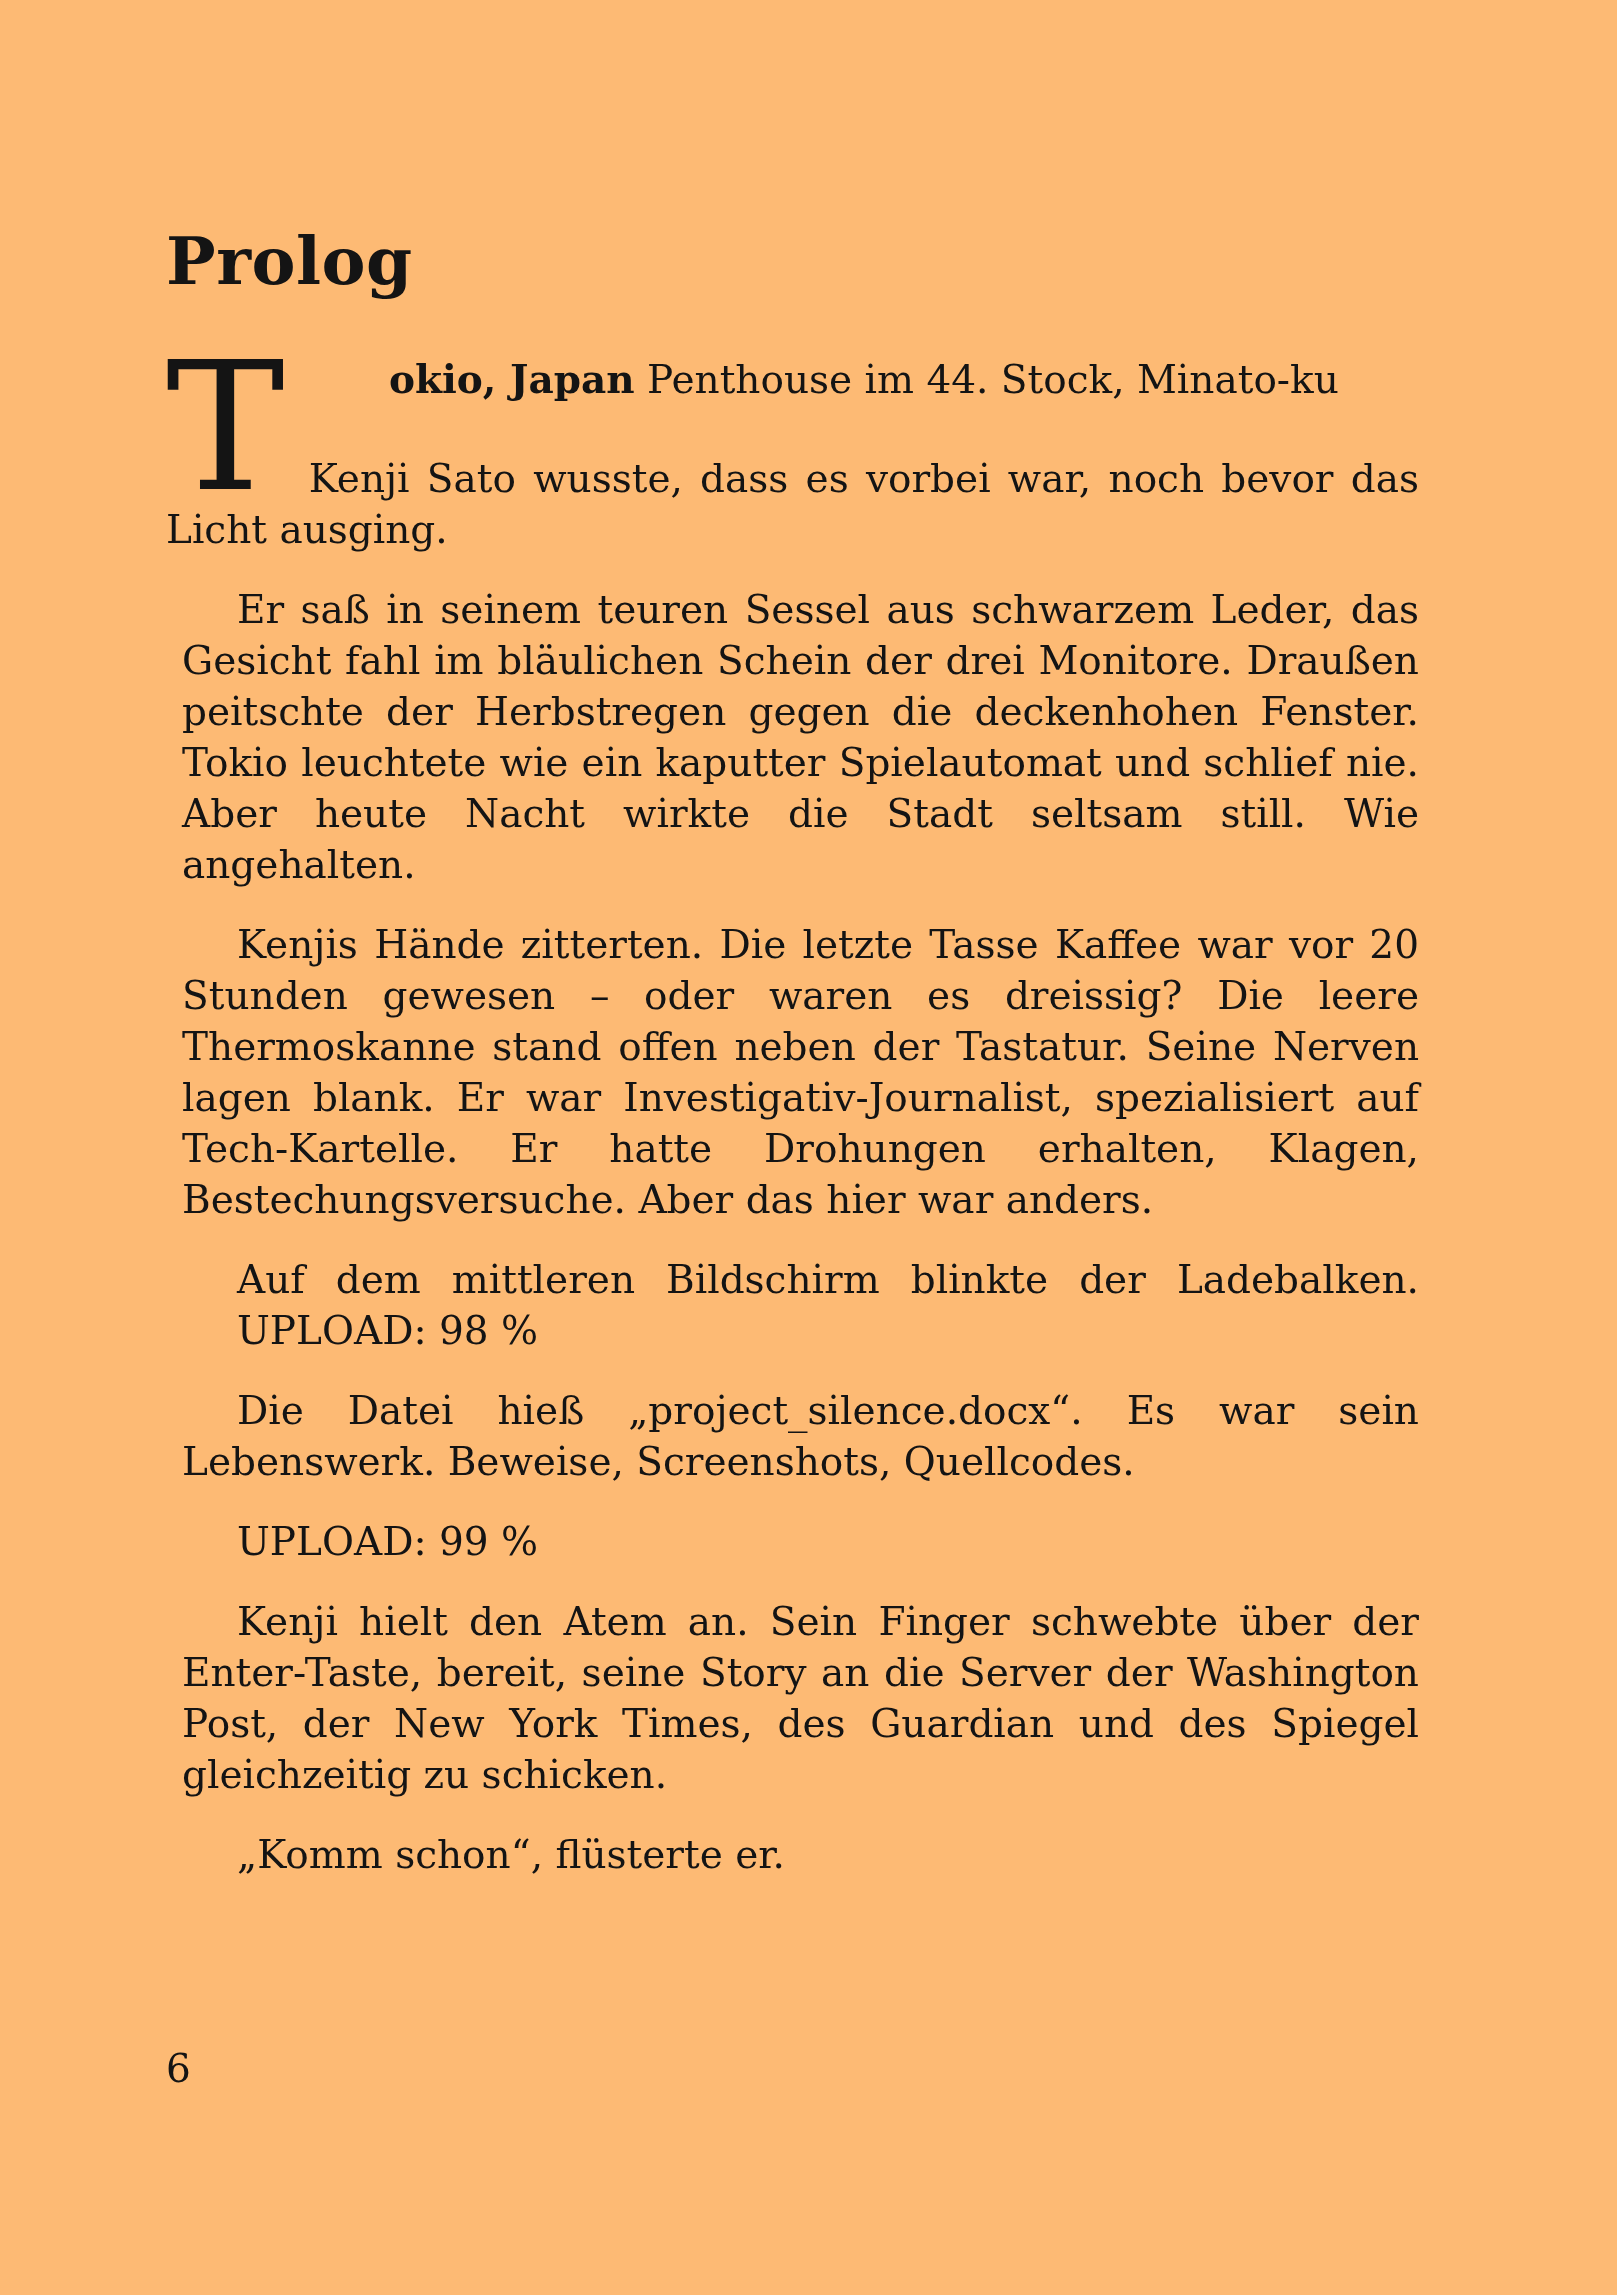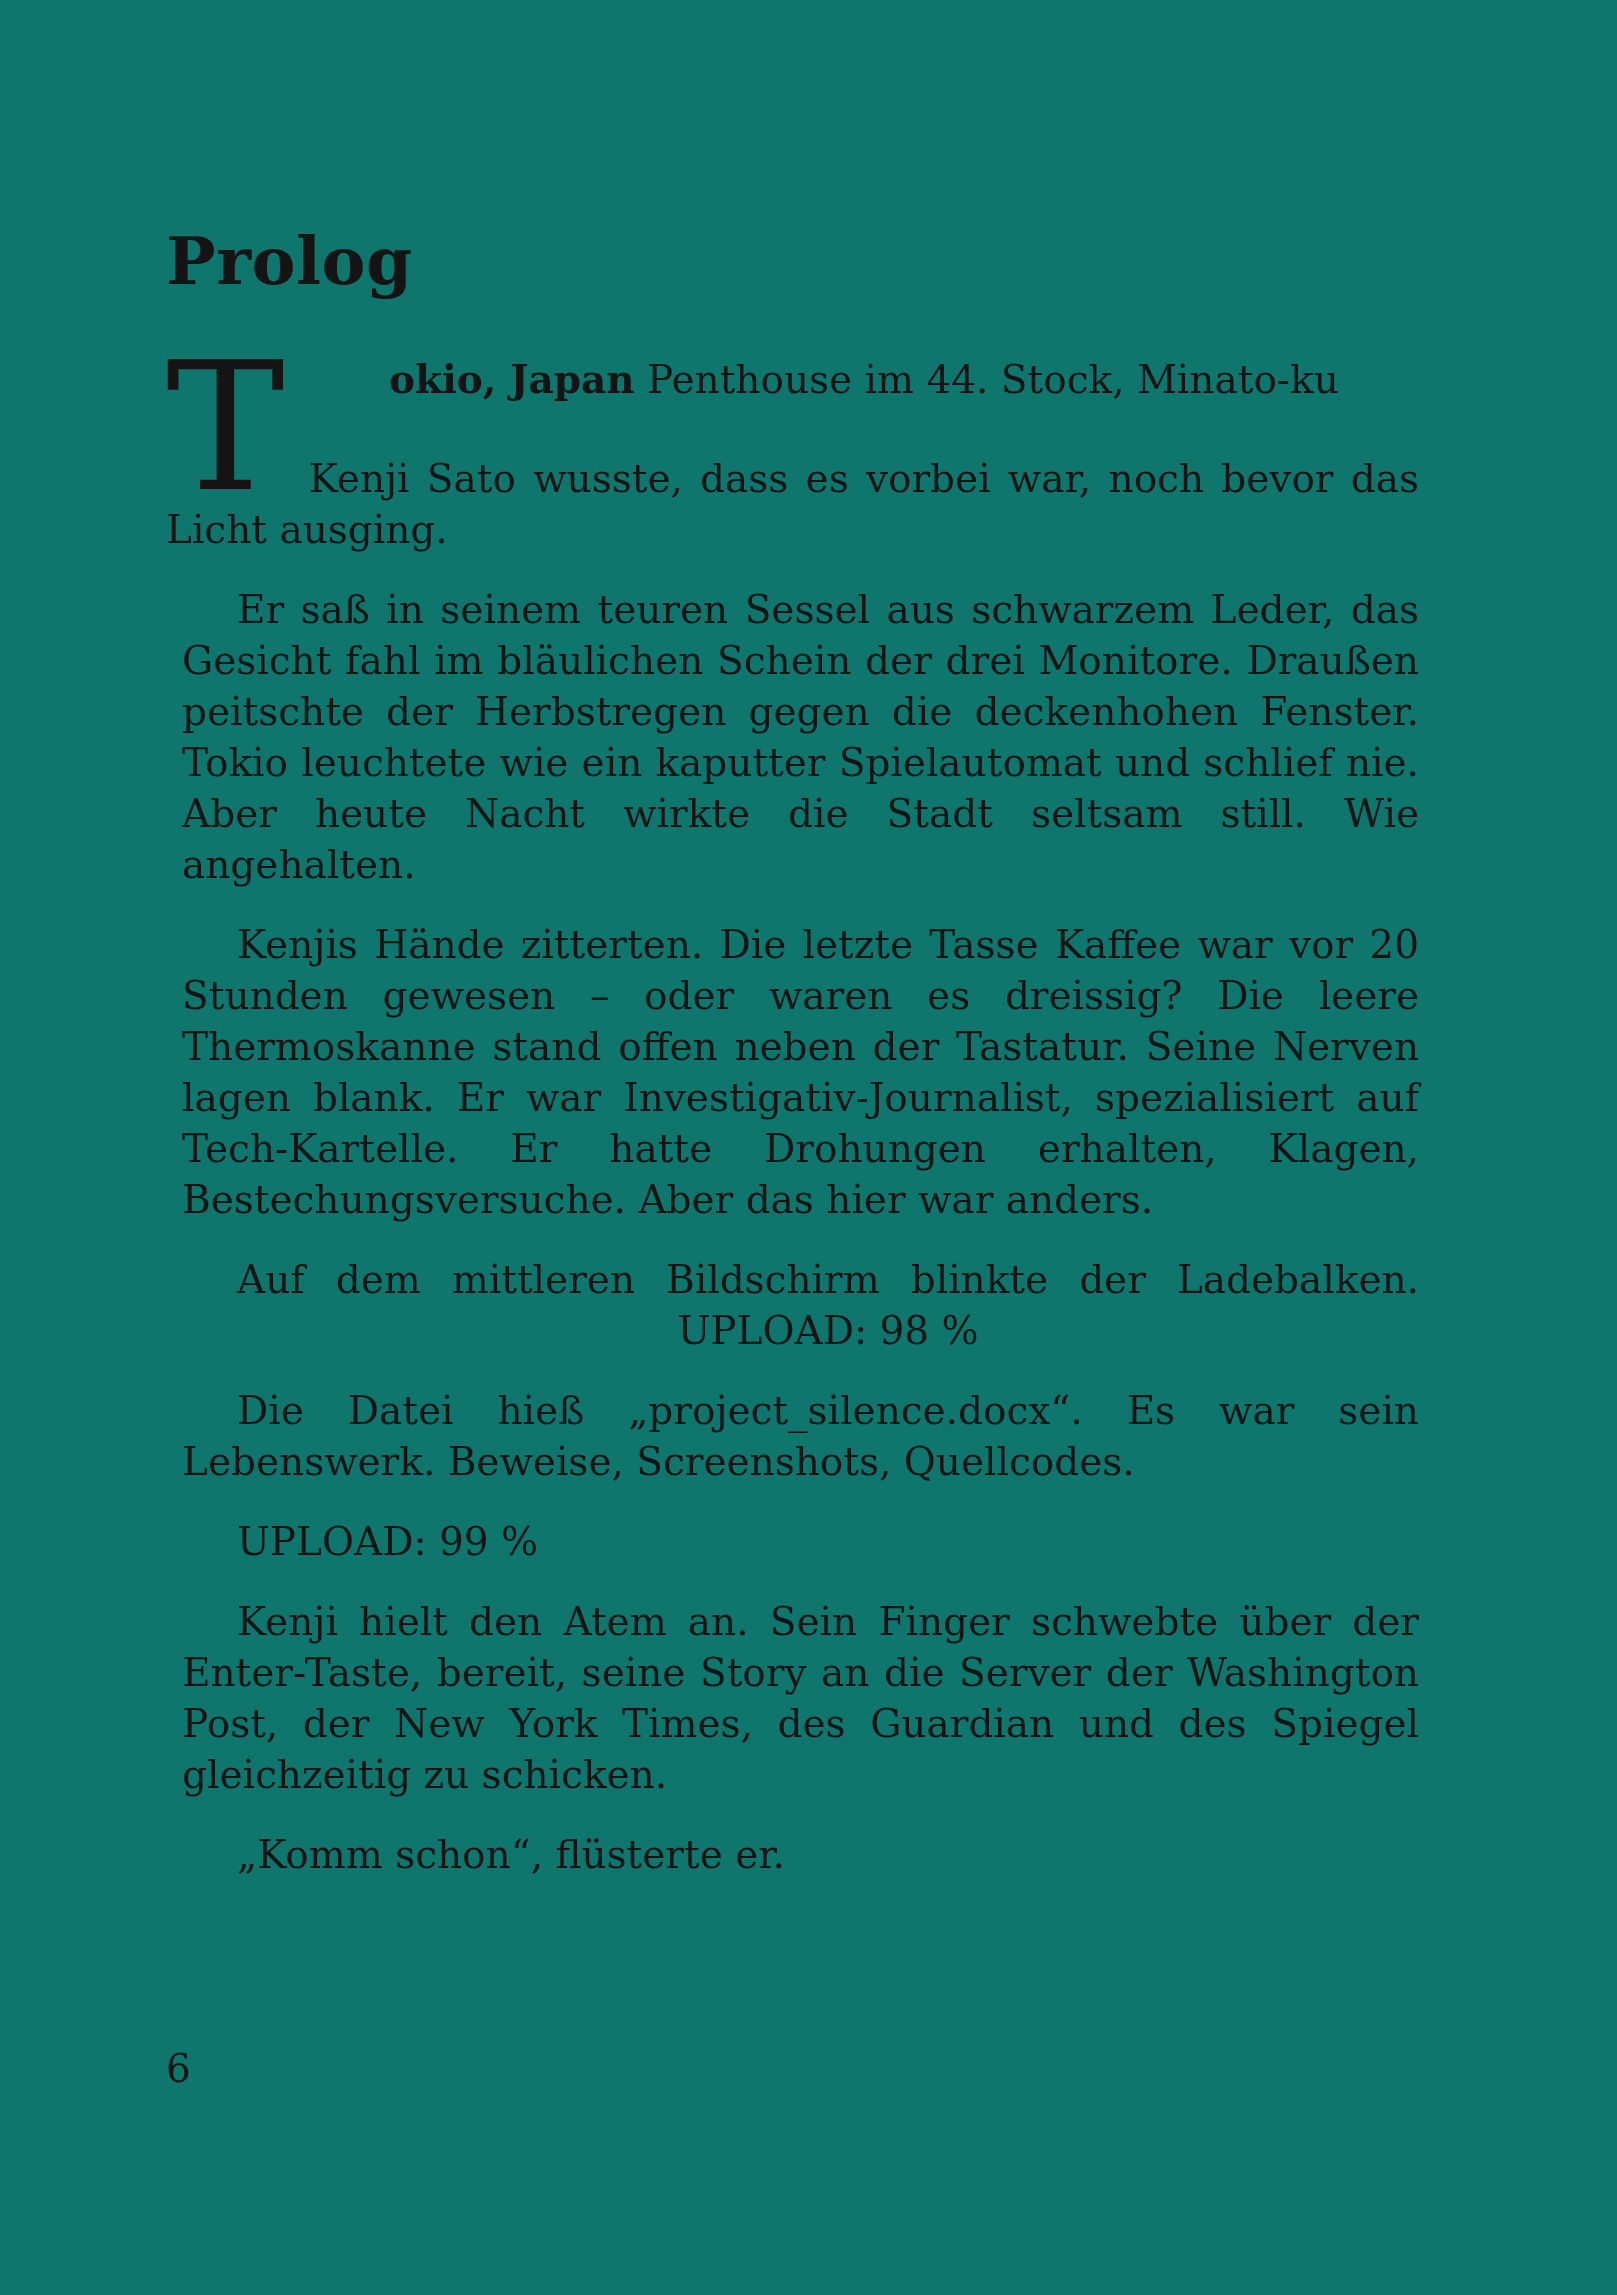--- a/index.html
+++ b/index.html
@@ -4,21 +4,21 @@
 <style>
   html, body {
     margin: 0;
     padding: 0;
     background: #ffffff;
   }
   .book-page {
     position: relative;
     width: 1618px;
     height: 2295px;
-    background: #0f766e;
+    background: #fdba74;
     color: #141414;
     font-family: "DejaVu Serif", "Liberation Serif", serif;
     font-size: 39px;
     line-height: 51px;
     box-sizing: border-box;
     padding: 222px 199px 0 166px;
     text-align: justify;
     hyphens: auto;
     -webkit-hyphens: auto;
     overflow: hidden;
@@ -57,21 +57,21 @@
     text-indent: 55px;
     text-align: justify;
   }
   .force-justify {
     text-align: justify;
     text-align-last: justify;
   }
   .upload-line {
     text-indent: 0;
     padding-left: 55px;
-    text-align: center;
+    text-align: left;
   }
   .page-number {
     position: absolute;
     left: 166px;
     top: 2043px;
     text-indent: 0;
     text-align: left;
   }
 </style>
 </head>

